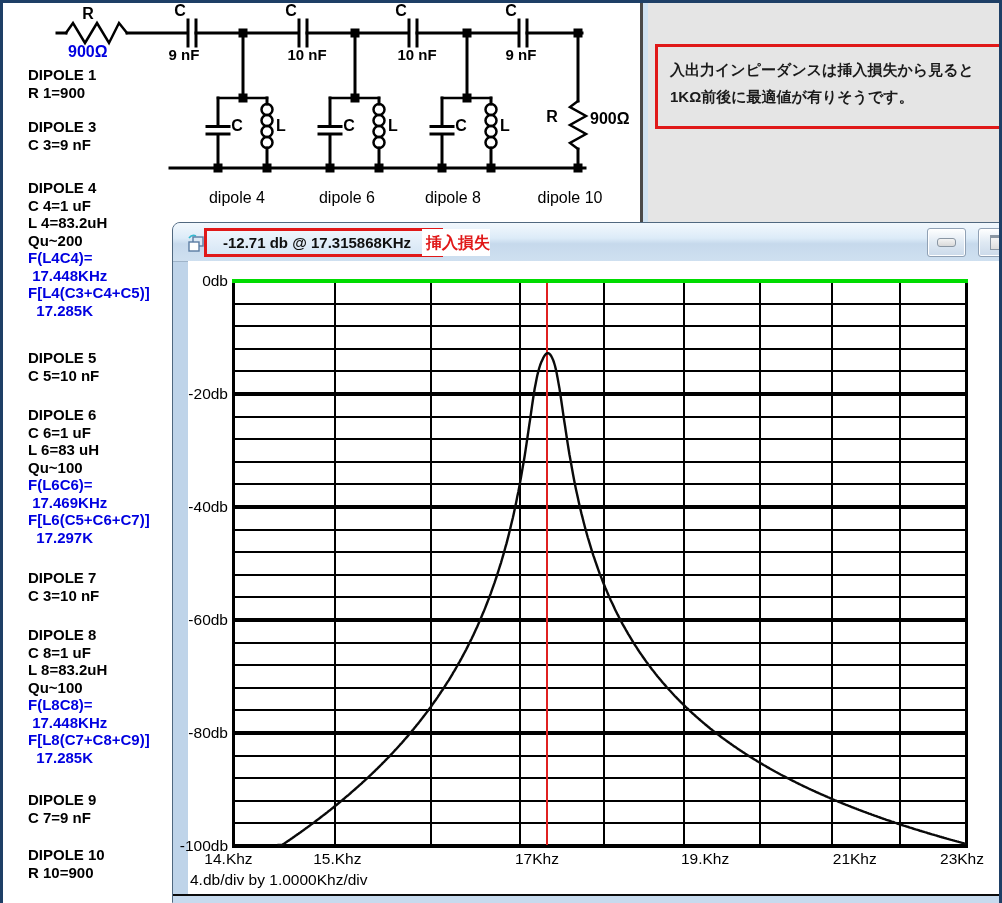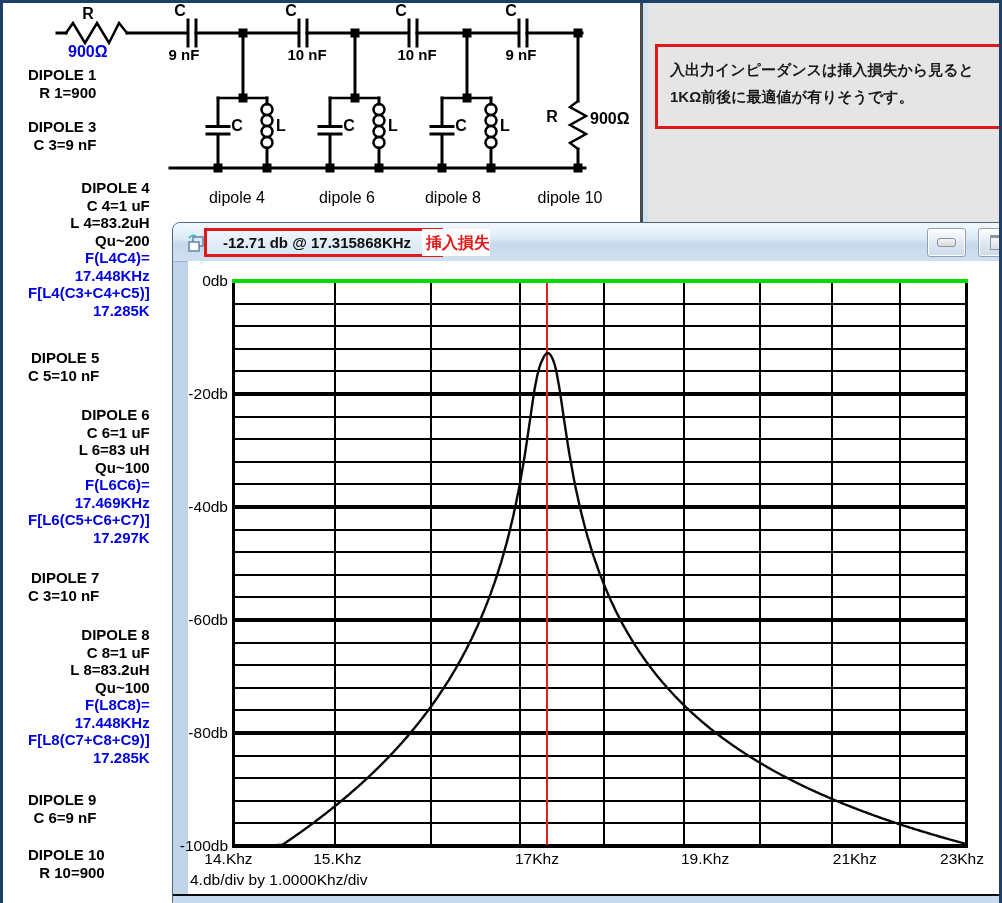--- a/index.html
+++ b/index.html
@@ -11,21 +11,21 @@
   #border-left{left:0;top:0;width:3px;height:903px;}
   #border-right{left:999px;top:0;width:3px;height:903px;}
   
   #panel-divider{position:absolute;left:640px;top:3px;width:3px;height:219px;background:#4a4a4a;}
   #panel-sliver{position:absolute;left:643px;top:3px;width:5px;height:219px;background:#cfe2f2;}
   #note-panel{position:absolute;left:648px;top:3px;width:351px;height:219px;background:#e5e5e5;}
   #note-box{position:absolute;left:7px;top:41px;width:332px;height:70px;border:3px solid #e01818;
             padding:9px 0 0 12px;}
   .note-line{font-size:15px;font-weight:700;color:#1a1a1a;line-height:27px;white-space:nowrap;}
   
-  #sidebar{position:absolute;left:0;top:0;width:172px;height:770px;text-align:right;}
+  #sidebar{position:absolute;left:0;top:0;width:172px;height:770px;}
   .sb-group{position:absolute;left:28px;}
   .sb-line{font:700 15px/17.5px "Liberation Sans",sans-serif;white-space:pre;color:#000;}
   .sb-line.b{color:#0000e0;}
   
   #circuit-svg{position:absolute;left:0;top:0;z-index:5;}
   #circuit-svg text{font-family:"Liberation Sans",sans-serif;font-weight:700;font-size:16px;fill:#000;}
   #circuit-svg text.val{font-size:15px;}
   #circuit-svg text.stage{font-weight:400;font-size:16px;}
   #circuit-svg text.blue{fill:#0000e0;}
   
@@ -111,21 +111,21 @@
       <div class="sb-line k">C 8=1 uF</div>
       <div class="sb-line k">L 8=83.2uH</div>
       <div class="sb-line k">Qu~100</div>
       <div class="sb-line b">F(L8C8)=</div>
       <div class="sb-line b"> 17.448KHz</div>
       <div class="sb-line b">F[L8(C7+C8+C9)]</div>
       <div class="sb-line b">  17.285K</div>
     </div>
     <div class="sb-group" style="top: 791px;">
       <div class="sb-line k">DIPOLE 9</div>
-      <div class="sb-line k">C 6=9 nF</div>
+      <div class="sb-line k">C 7=9 nF</div>
     </div>
     <div class="sb-group" style="top: 846px;">
       <div class="sb-line k">DIPOLE 10</div>
       <div class="sb-line k">R 10=900</div>
     </div>
   </div>
 
 <svg id="circuit-svg" width="645" height="218" viewBox="0 0 645 218">
   <g stroke="#000" stroke-width="3" fill="none" stroke-linecap="square">
     <line x1="57" y1="33" x2="66" y2="33"></line>

